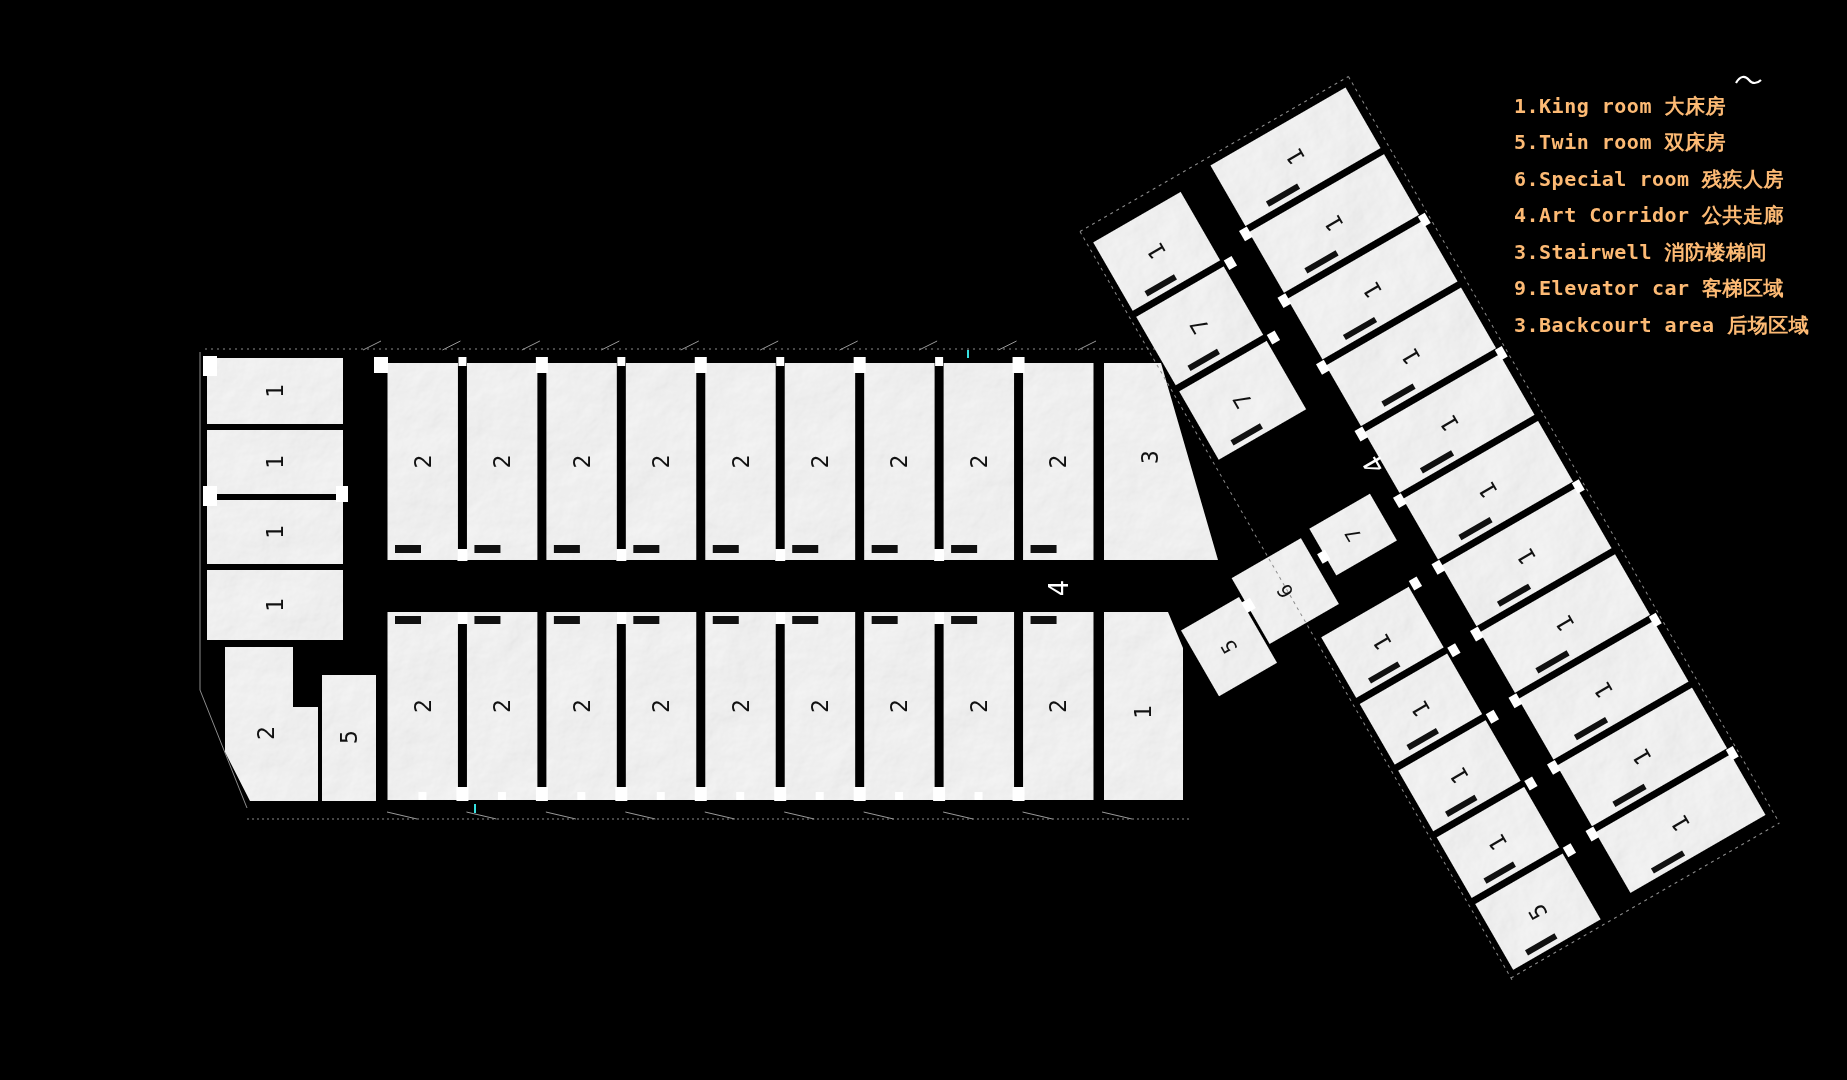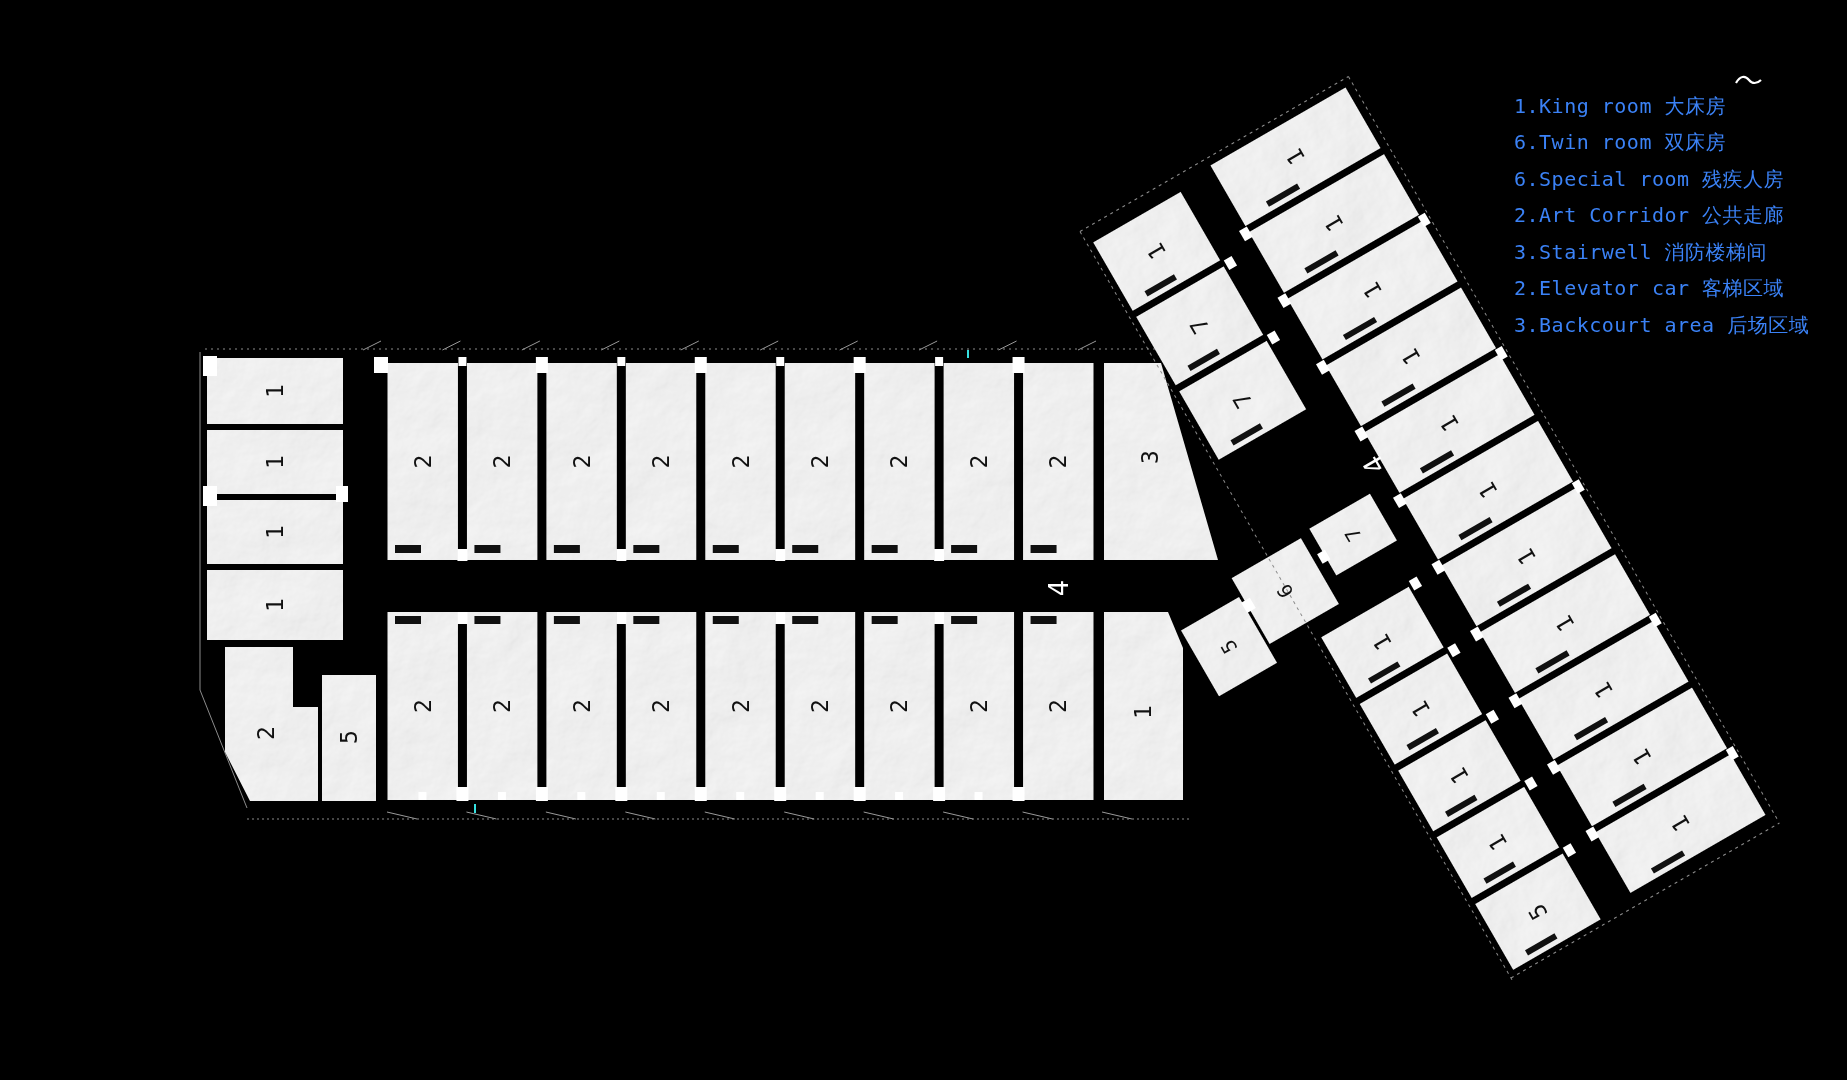--- a/index.html
+++ b/index.html
@@ -6,21 +6,21 @@
   #stage{position:relative;width:1847px;height:1080px;background:#000;overflow:hidden;
          font-family:"DejaVu Sans Mono","DejaVu Sans",monospace;}
   #plan-svg{position:absolute;left:0;top:0;}
   .rm{font-family:"DejaVu Sans Mono","DejaVu Sans",monospace;font-size:23px;fill:#111;
       text-anchor:middle;dominant-baseline:central;}
   .rm-small{font-size:20px;}
   .cl{font-family:"DejaVu Sans Mono","DejaVu Sans",monospace;font-size:27px;fill:#fff;
       text-anchor:middle;dominant-baseline:central;}
   #legend{position:absolute;left:1514px;top:88px;color:#fff;}
   .legend-item{height:36.5px;display:flex;align-items:center;font-size:20px;
-               letter-spacing:0.5px;white-space:pre;color:#3b82f6;}
+               letter-spacing:0.5px;white-space:pre;color:#fdba74;font-weight:bold;}
 </style>
 </head>
 <body>
 
 <div id="stage">
   <svg id="plan-svg" width="1847" height="1080" viewBox="0 0 1847 1080">
       <defs>
         <filter id="paper" x="-4%" y="-4%" width="108%" height="108%">
           <feTurbulence type="fractalNoise" baseFrequency="0.016" numOctaves="5" seed="8" result="n"></feTurbulence>
           <feDiffuseLighting in="n" lighting-color="#ffffff" surfaceScale="2.8" diffuseConstant="1" result="l">
@@ -259,20 +259,20 @@
         <line x1="4" y1="-4" x2="4" y2="855" stroke="#8c8c8c" stroke-width="1" stroke-dasharray="3 4"></line>
         <line x1="-306" y1="-4" x2="-306" y2="860" stroke="#8c8c8c" stroke-width="1" stroke-dasharray="3 4"></line>
         <line x1="-306" y1="858" x2="4" y2="858" stroke="#8c8c8c" stroke-width="1" stroke-dasharray="3 4"></line>
       </g>
       <rect x="474" y="804" width="2" height="9" fill="#35e0e0"></rect>
       <rect x="967" y="350" width="2" height="8" fill="#35e0e0"></rect>
       <path d="M 1736 83 c 4 -7 9 -8 13 -3 c 3 4 8 4 12 0" stroke="#fff" stroke-width="2.2" fill="none"></path>
     </svg>
   <div id="legend">
     <div class="legend-item">1.King room 大床房</div>
-    <div class="legend-item">6.Twin room 双床房</div>
+    <div class="legend-item">5.Twin room 双床房</div>
     <div class="legend-item">6.Special room 残疾人房</div>
-    <div class="legend-item">2.Art Corridor 公共走廊</div>
+    <div class="legend-item">4.Art Corridor 公共走廊</div>
     <div class="legend-item">3.Stairwell 消防楼梯间</div>
-    <div class="legend-item">2.Elevator car 客梯区域</div>
+    <div class="legend-item">9.Elevator car 客梯区域</div>
     <div class="legend-item">3.Backcourt area 后场区域</div>
   </div>
 </div>
 
 </body></html>

